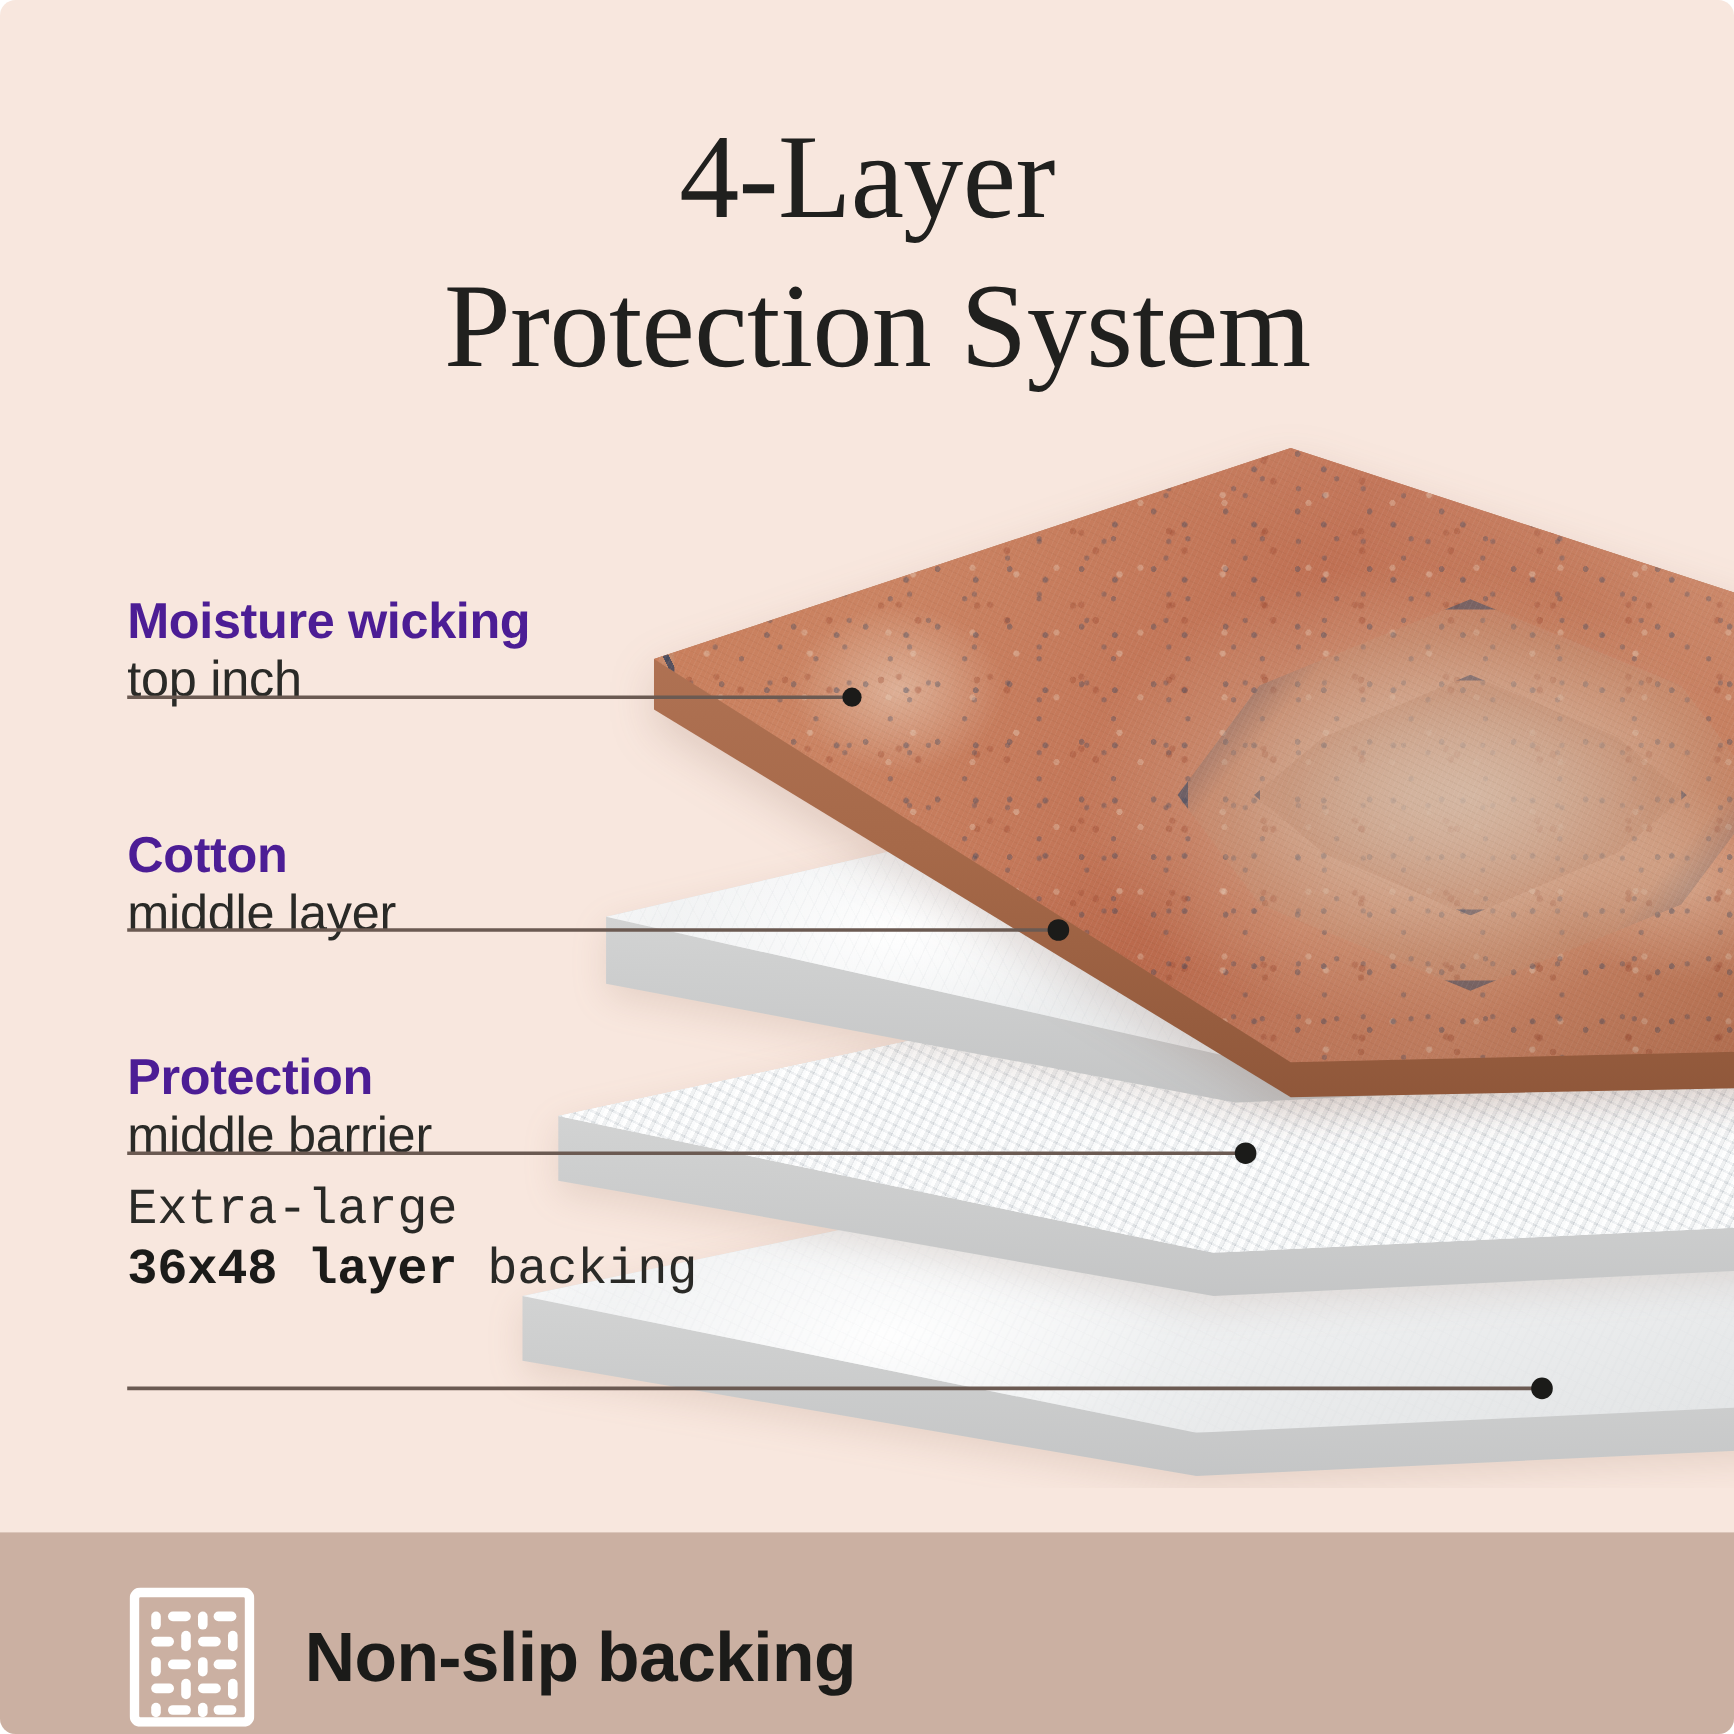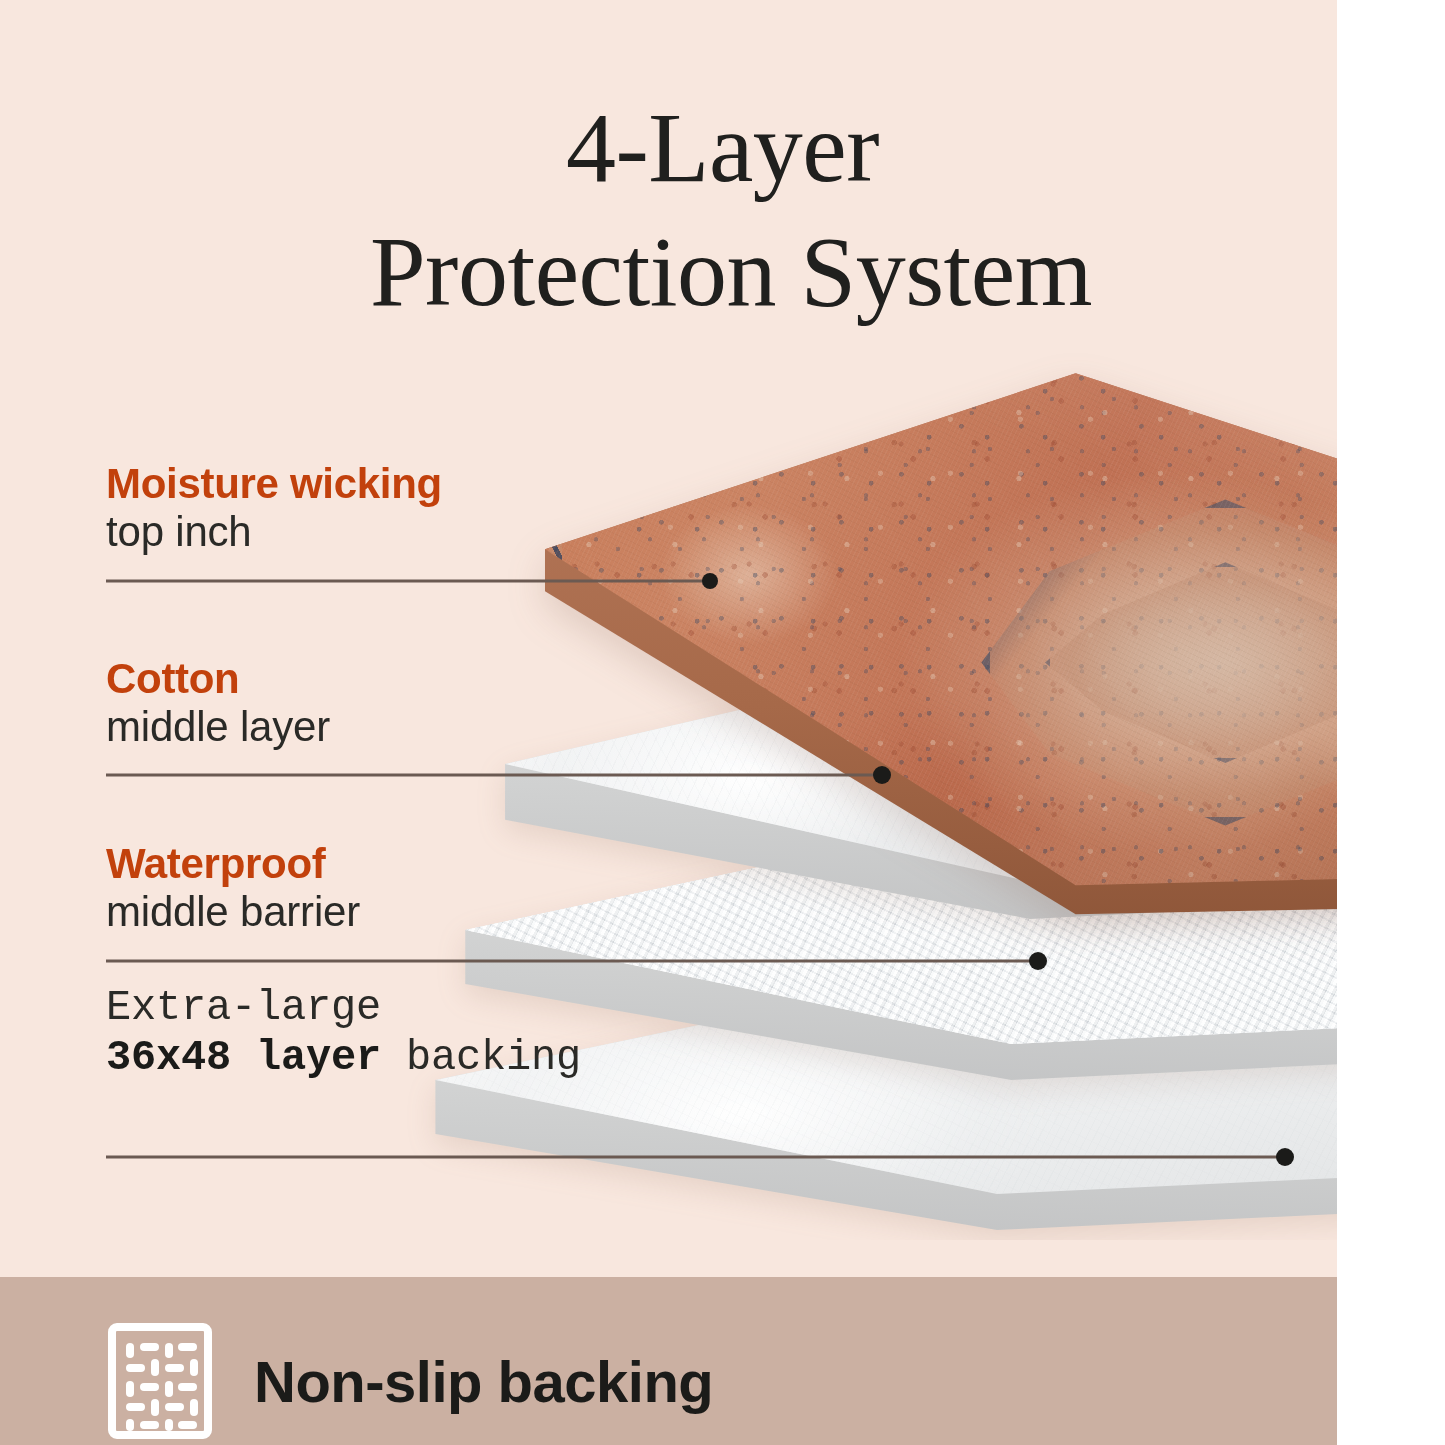--- a/index.html
+++ b/index.html
@@ -3,25 +3,26 @@
 <meta charset="utf-8">
 <title>4-Layer Protection System</title>
 <style>
   html, body {
     margin: 0;
     padding: 0;
     background: #ffffff;
   }
   #root {
     position: relative;
-    width: 1337px;
+    width: 1445px;
     height: 1445px;
     overflow: hidden;
     font-family: "Liberation Sans", sans-serif;
     background: #F8E7DE;
+    border-radius: 13px;
   }
 
   
   .title {
     position: absolute;
     left: 0;
     top: 86px;
     width: 1445px;
     text-align: center;
     font-family: "Liberation Serif", serif;
@@ -259,23 +260,24 @@
       repeating-linear-gradient(26deg, rgba(206,211,215,0.14) 0 1px, rgba(0,0,0,0) 1px 11px);
   }
 
   
   .labels { position: absolute; left: 0; top: 0; width: 1445px; height: 1240px; z-index: 30; }
   .lbl { position: absolute; left: 106px; }
   .lbl .t1 {
     font-weight: 700;
     font-size: 42px;
     line-height: 1.13;
-    color: #c2410c;
+    color: #4c1d95;
     letter-spacing: -0.3px;
     white-space: nowrap;
+    margin-top: 34px;
   }
   .lbl .t2 {
     font-weight: 300;
     font-size: 42px;
     line-height: 1.18;
     color: #2A2A27;
     letter-spacing: -0.2px;
     white-space: nowrap;
   }
   .lbl .t2 b { font-weight: 700; color: #1B1B19; }
@@ -380,21 +382,21 @@
       <div class="t1">Moisture wicking</div>
       <div class="t2">top inch</div>
     </div>
 
     <div class="lbl" style="top:655px;">
       <div class="t1">Cotton</div>
       <div class="t2">middle layer</div>
     </div>
 
     <div class="lbl" style="top:840px;">
-      <div class="t1">Waterproof</div>
+      <div class="t1">Protection</div>
       <div class="t2">middle barrier</div>
     </div>
 
     <div class="lbl" style="top:984px;font-family:Liberation Mono, monospace;">
       <div class="t2">Extra-large</div>
       <div class="t2">
         <b>36x48 layer</b><span> backing</span>
       </div>
     </div>
   </div>

